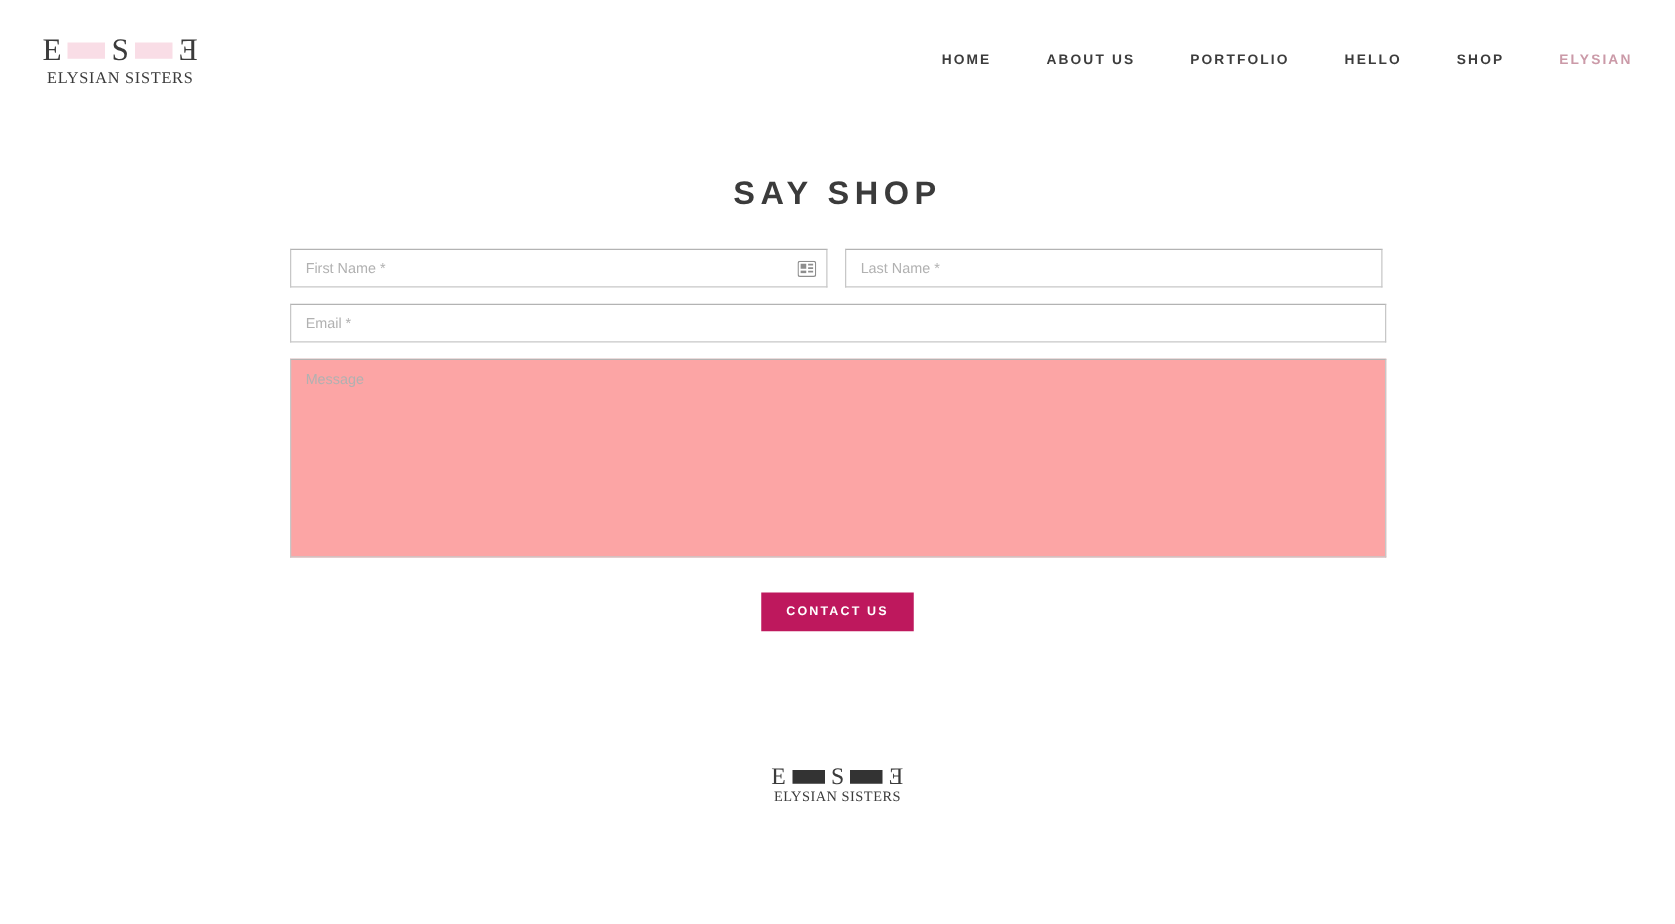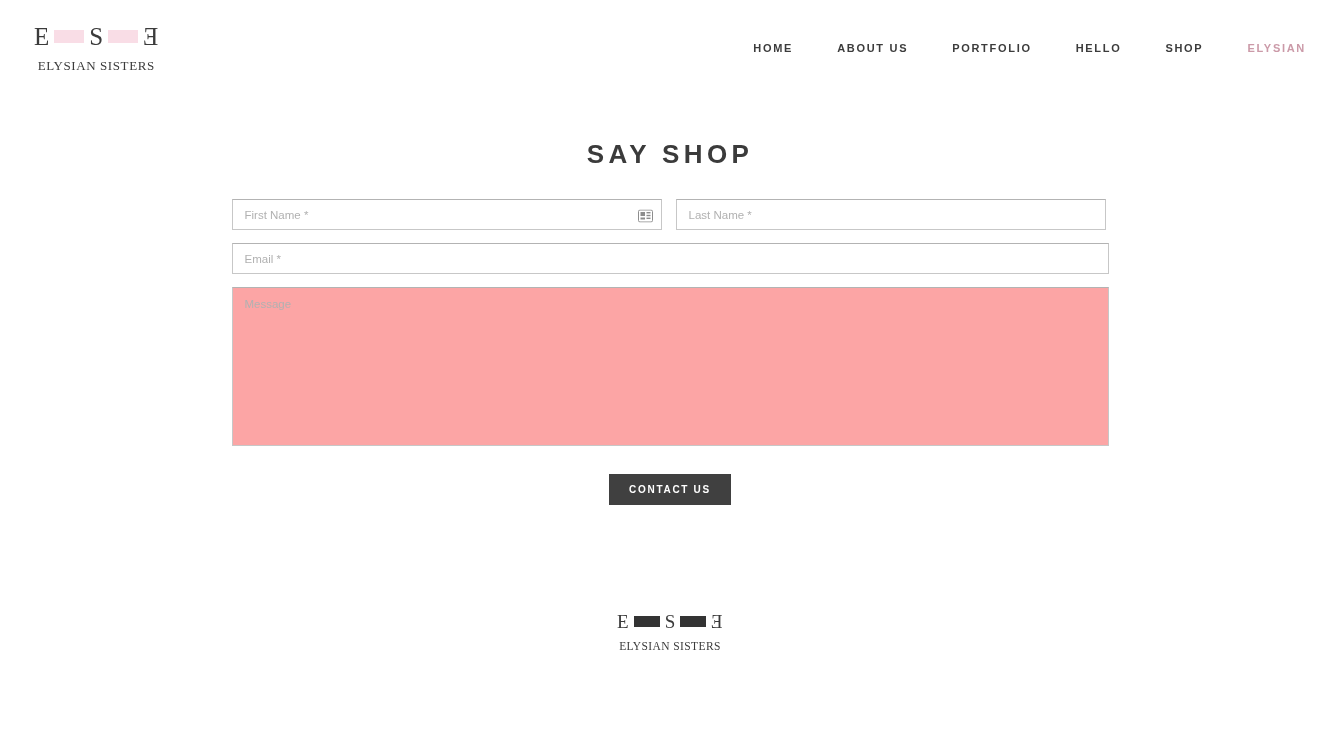--- a/index.html
+++ b/index.html
@@ -58,21 +58,21 @@
     height: 13px;
     background: #f9dde6;
     display: inline-block;
     margin: 0 3px;
   }
   .logo-word {
     font-family: "Liberation Serif", serif;
     font-size: 13px;
     letter-spacing: 0.6px;
     color: #3b3b3b;
-    margin-top: 10px;
+    margin-top: 2px;
     white-space: nowrap;
   }
 
   
   .main-nav {
     display: flex;
     align-items: center;
     gap: 0;
   }
   .nav-item {
@@ -163,21 +163,21 @@
     display: block;
   }
   .message-input::placeholder { color: #b1b1b1; }
 
   .submit-row {
     display: flex;
     justify-content: center;
     margin-top: 28px;
   }
   .submit-button {
-    background: #404040;
+    background: #be185d;
     color: #ffffff;
     border: none;
     font-family: "Liberation Sans", sans-serif;
     font-size: 10px;
     font-weight: bold;
     letter-spacing: 1.7px;
     padding: 0 20px;
     height: 31px;
     min-width: 111px;
     cursor: pointer;

